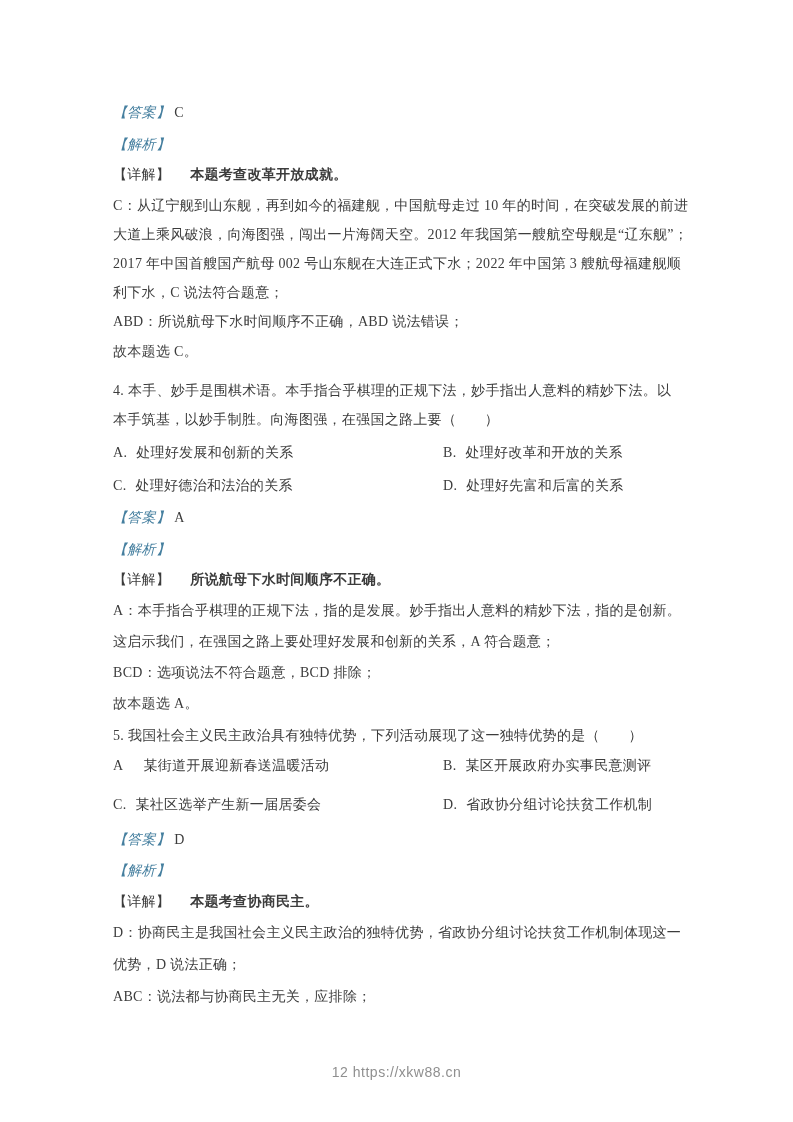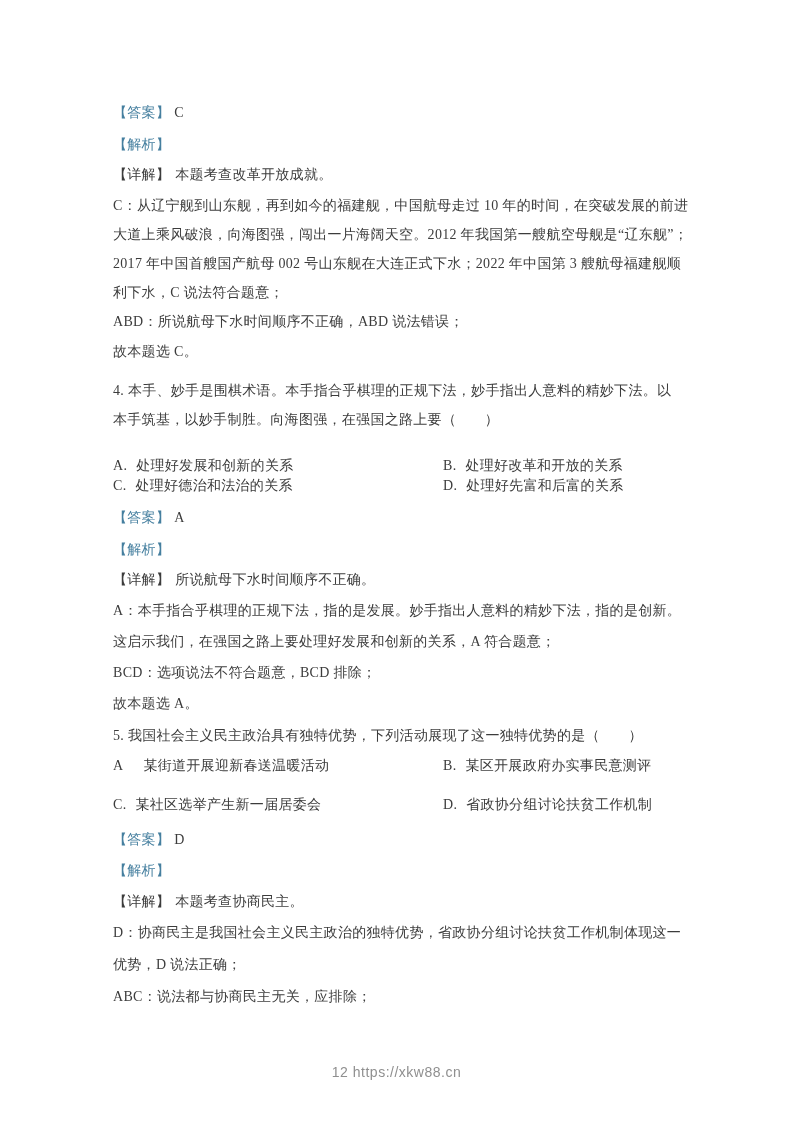--- a/index.html
+++ b/index.html
@@ -16,23 +16,23 @@
   .line {
     position: absolute;
     left: 113px;
     width: 580px;
     white-space: nowrap;
     font-size: 14px;
     line-height: 1.25;
     letter-spacing: 0.3px;
     color: #3c3c3c;
   }
-  .blue { color: #457f9f; }
+  .blue { color: #457f9f; font-style: italic; }
   .ans-val { margin-left: 4px; }
-  .detail-text { margin-left: 5px; }
+  .detail-text { margin-left: 20px; font-weight: bold; }
   .opt { display: inline-block; }
   .col2 { position: absolute; left: 330px; top: 0; }
   .opt-label { margin-right: 9px; }
   .opt-label.wide-gap { margin-right: 20px; }
   .footer {
     position: absolute;
     top: 1064px;
     left: 0;
     width: 100%;
     text-align: center;
@@ -61,21 +61,21 @@
     <div class="line" style="top:226px">大道上乘风破浪，向海图强，闯出一片海阔天空。2012 年我国第一艘航空母舰是“辽东舰”；</div>
     <div class="line" style="top:255px">2017 年中国首艘国产航母 002 号山东舰在大连正式下水；2022 年中国第 3 艘航母福建舰顺</div>
     <div class="line" style="top:284px">利下水，C 说法符合题意；</div>
     <div class="line" style="top:313px">ABD：所说航母下水时间顺序不正确，ABD 说法错误；</div>
     <div class="line" style="top:343px">故本题选 C。</div>
   </section>
 
   <section>
     <div class="line" style="top:382px">4. 本手、妙手是围棋术语。本手指合乎棋理的正规下法，妙手指出人意料的精妙下法。以</div>
     <div class="line" style="top:411px">本手筑基，以妙手制胜。向海图强，在强国之路上要（　　）</div>
-    <div class="line" style="top:457px">
+    <div class="line" style="top:444px">
       <span class="opt">
         <span class="opt-label">A.</span><span>处理好发展和创新的关系</span>
       </span>
       <span class="opt col2">
         <span class="opt-label">B.</span><span>处理好改革和开放的关系</span>
       </span>
     </div>
     <div class="line" style="top:477px">
       <span class="opt">
         <span class="opt-label">C.</span><span>处理好德治和法治的关系</span>

